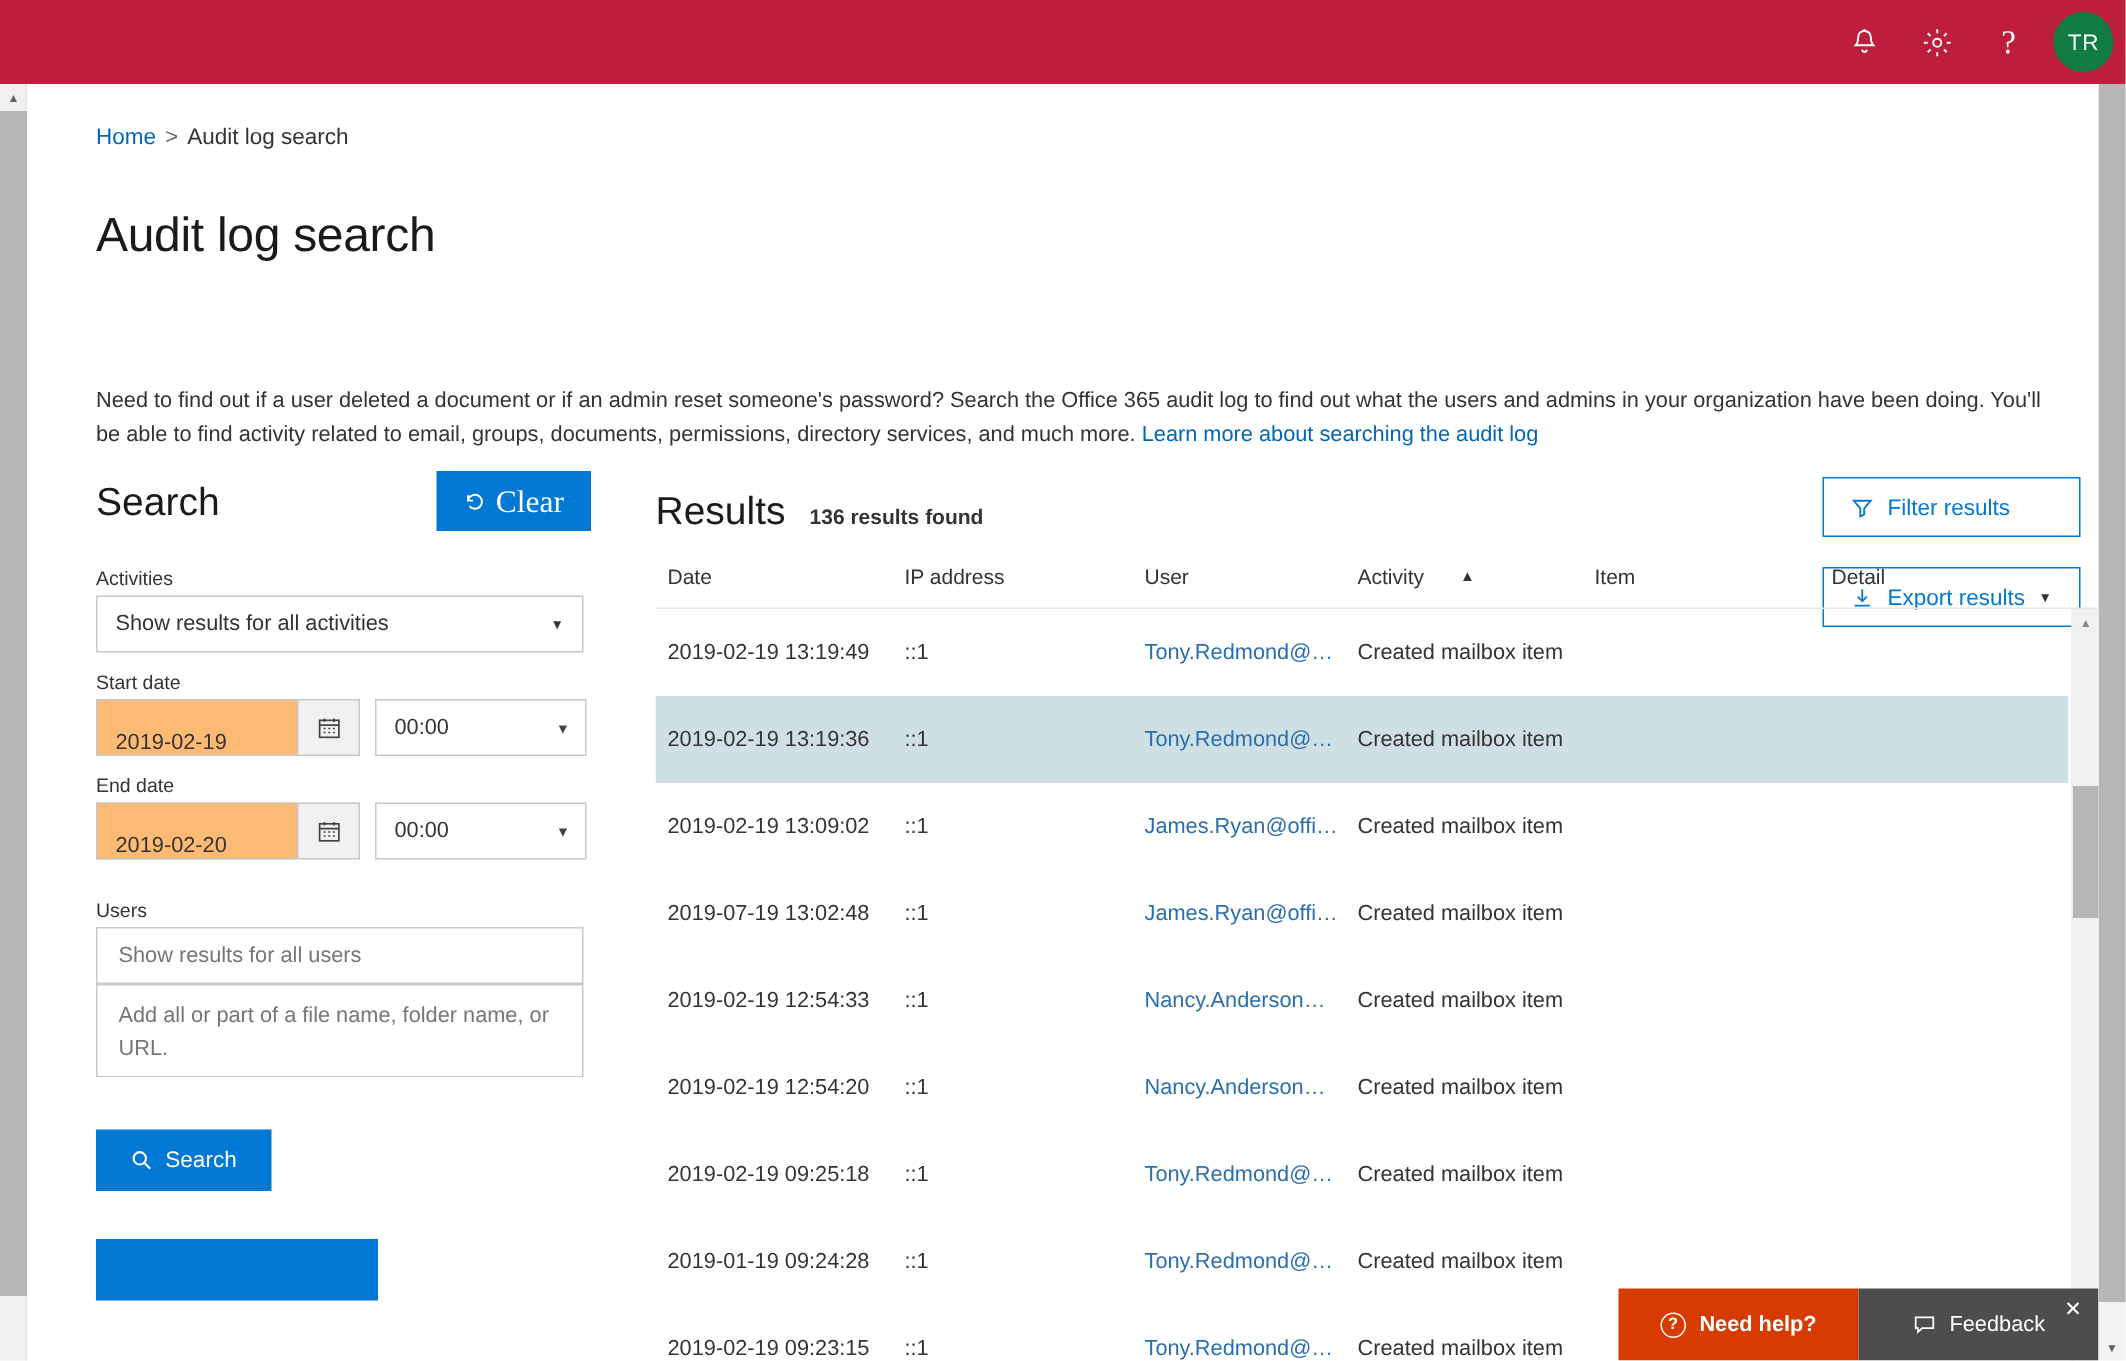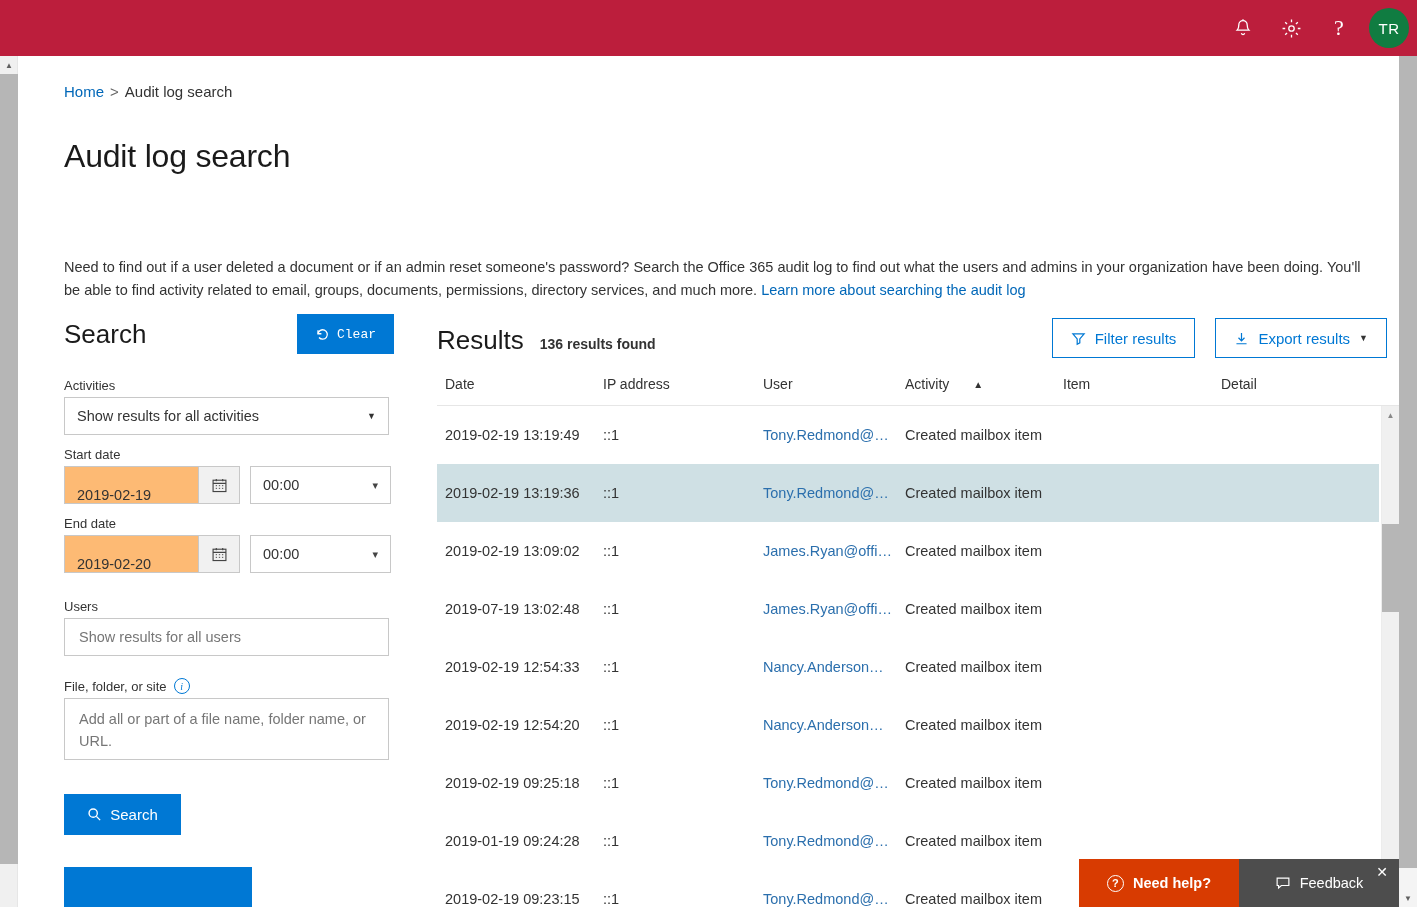--- a/index.html
+++ b/index.html
@@ -112,21 +112,21 @@
     height: 52px;
   }
   .search-head h2 {
     margin: 0; font-size: 26px; font-weight: 300; color: #1a1a1a;
     line-height: 40px;
   }
   .clear-btn {
     background: #0078d4; color: #fff; border: none;
     height: 40px; padding: 0 18px;
     display: flex; align-items: center; gap: 7px;
-    font-size: 13px; font-family: Liberation Mono, monospace; cursor: pointer;
+    font-size: 21px; font-family: Liberation Serif, serif; cursor: pointer;
   }
 
   .field-label {
     font-size: 13px; color: #333; margin: 12px 0 4px 0;
     display: flex; align-items: center; gap: 7px;
   }
   .info-icon {
     width: 16px; height: 16px; border-radius: 50%;
     border: 1.4px solid #0078d4; color: #0078d4;
     font-size: 10px; font-style: italic;
@@ -209,21 +209,21 @@
   }
   .results-head h2 {
     margin: 0; font-size: 26px; font-weight: 300; color: #1a1a1a;
   }
   .results-count {
     margin-left: 16px; font-size: 14px; font-weight: bold; color: #333;
     padding-top: 8px;
   }
   .result-actions {
     position: absolute; right: 0; top: 4px;
-    display: flex; gap: 20px;
+    display: flex; gap: 20px; flex-direction: column;
   }
   .outline-btn {
     border: 1px solid #0078d4; background: #fff; color: #0078d4;
     height: 40px; padding: 0 18px;
     display: flex; align-items: center; gap: 9px;
     font-size: 15px; font-family: inherit; cursor: pointer;
   }
 
   .table-wrap {
     position: absolute; left: 418px; top: 318px;
@@ -416,24 +416,20 @@
         <span>00:00</span>
         <span class="chev">▾</span>
       </div>
     </div>
 
     <div class="field-label" style="margin-top:26px;">
       <span>Users</span>
     </div>
     <input class="text-input" type="text" placeholder="Show results for all users" style="">
 
-    <div class="field-label" style="margin-top:22px;">
-      <span>File, folder, or site</span>
-      <span class="info-icon">i</span>
-    </div>
     <textarea class="textarea-input" placeholder="Add all or part of a file name, folder name, or URL." style=""></textarea>
 
     <button class="search-btn">
       <svg width="15" height="15" viewBox="0 0 16 16" fill="none" stroke="#ffffff" stroke-width="1.5">
         <circle cx="6.6" cy="6.6" r="4.4"></circle>
         <path d="M10 10 14 14"></path>
       </svg>
       <span>Search</span>
     </button>
 

